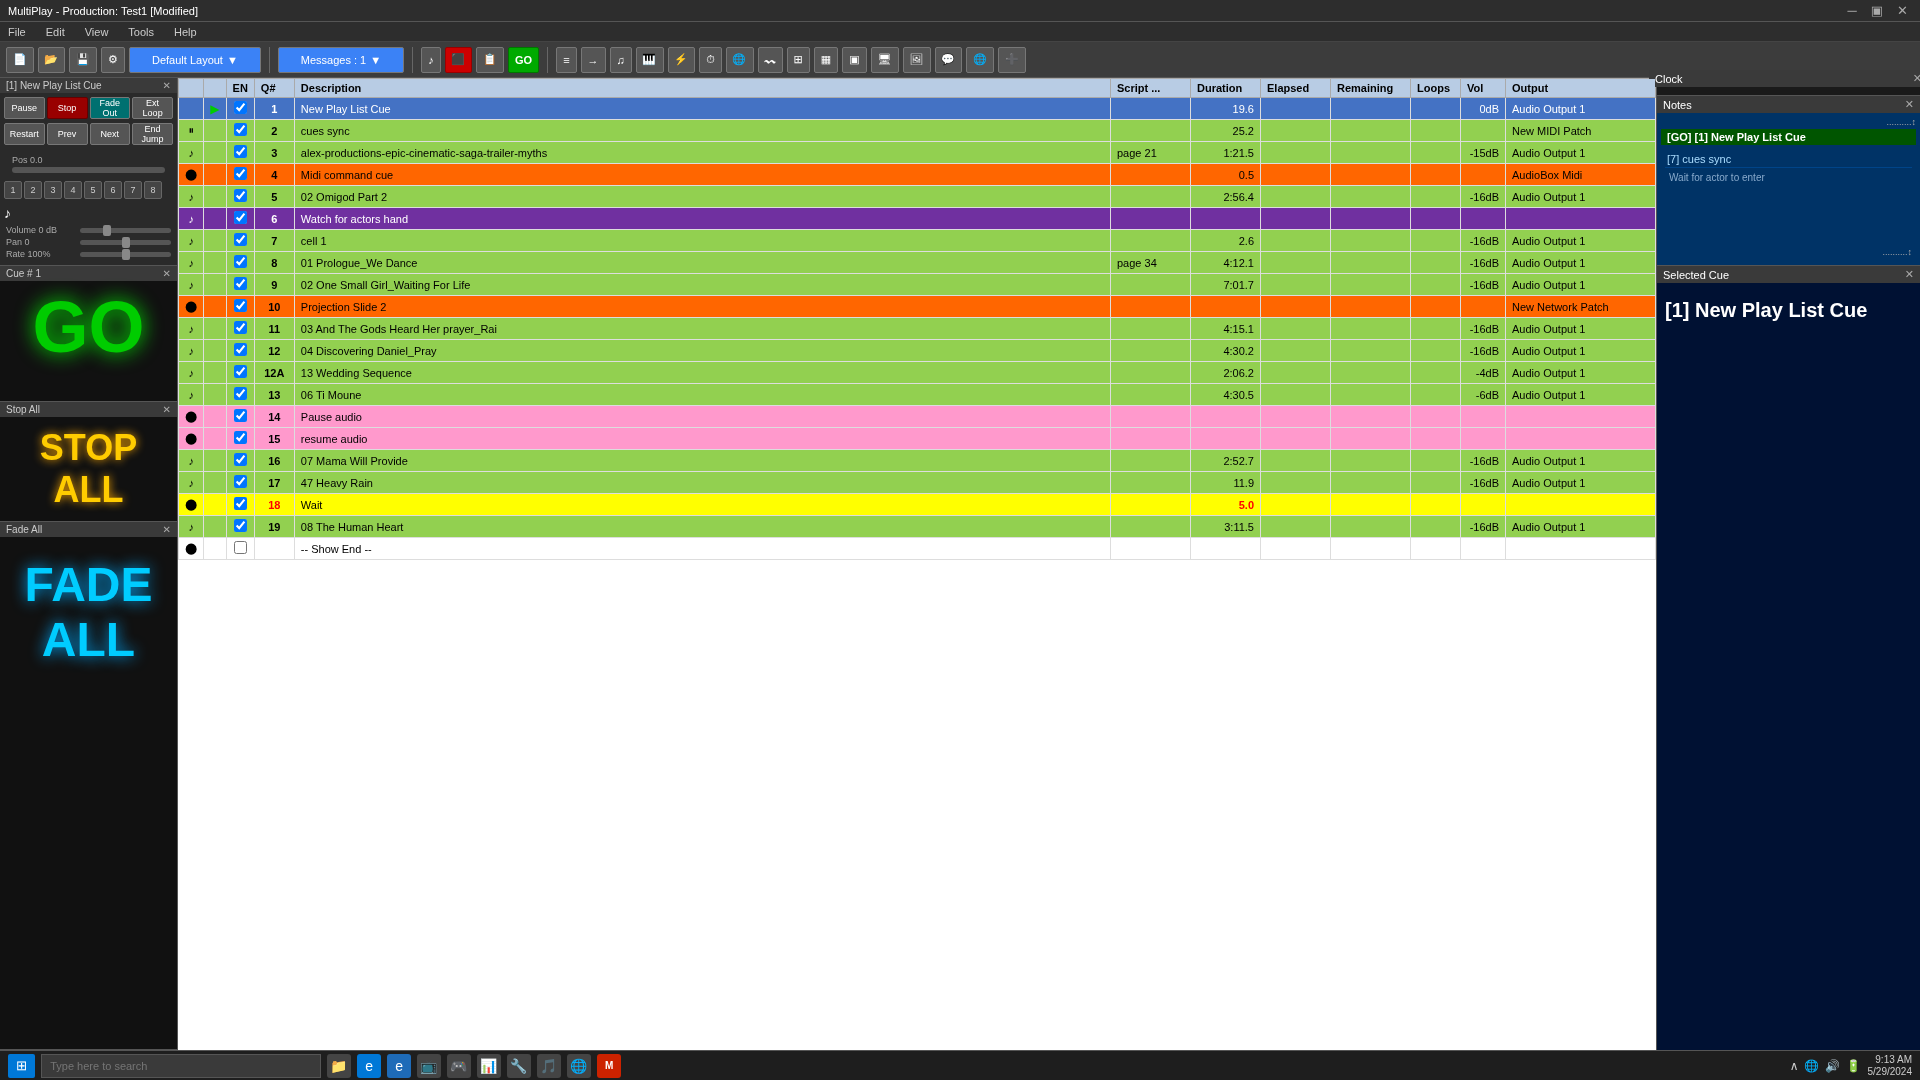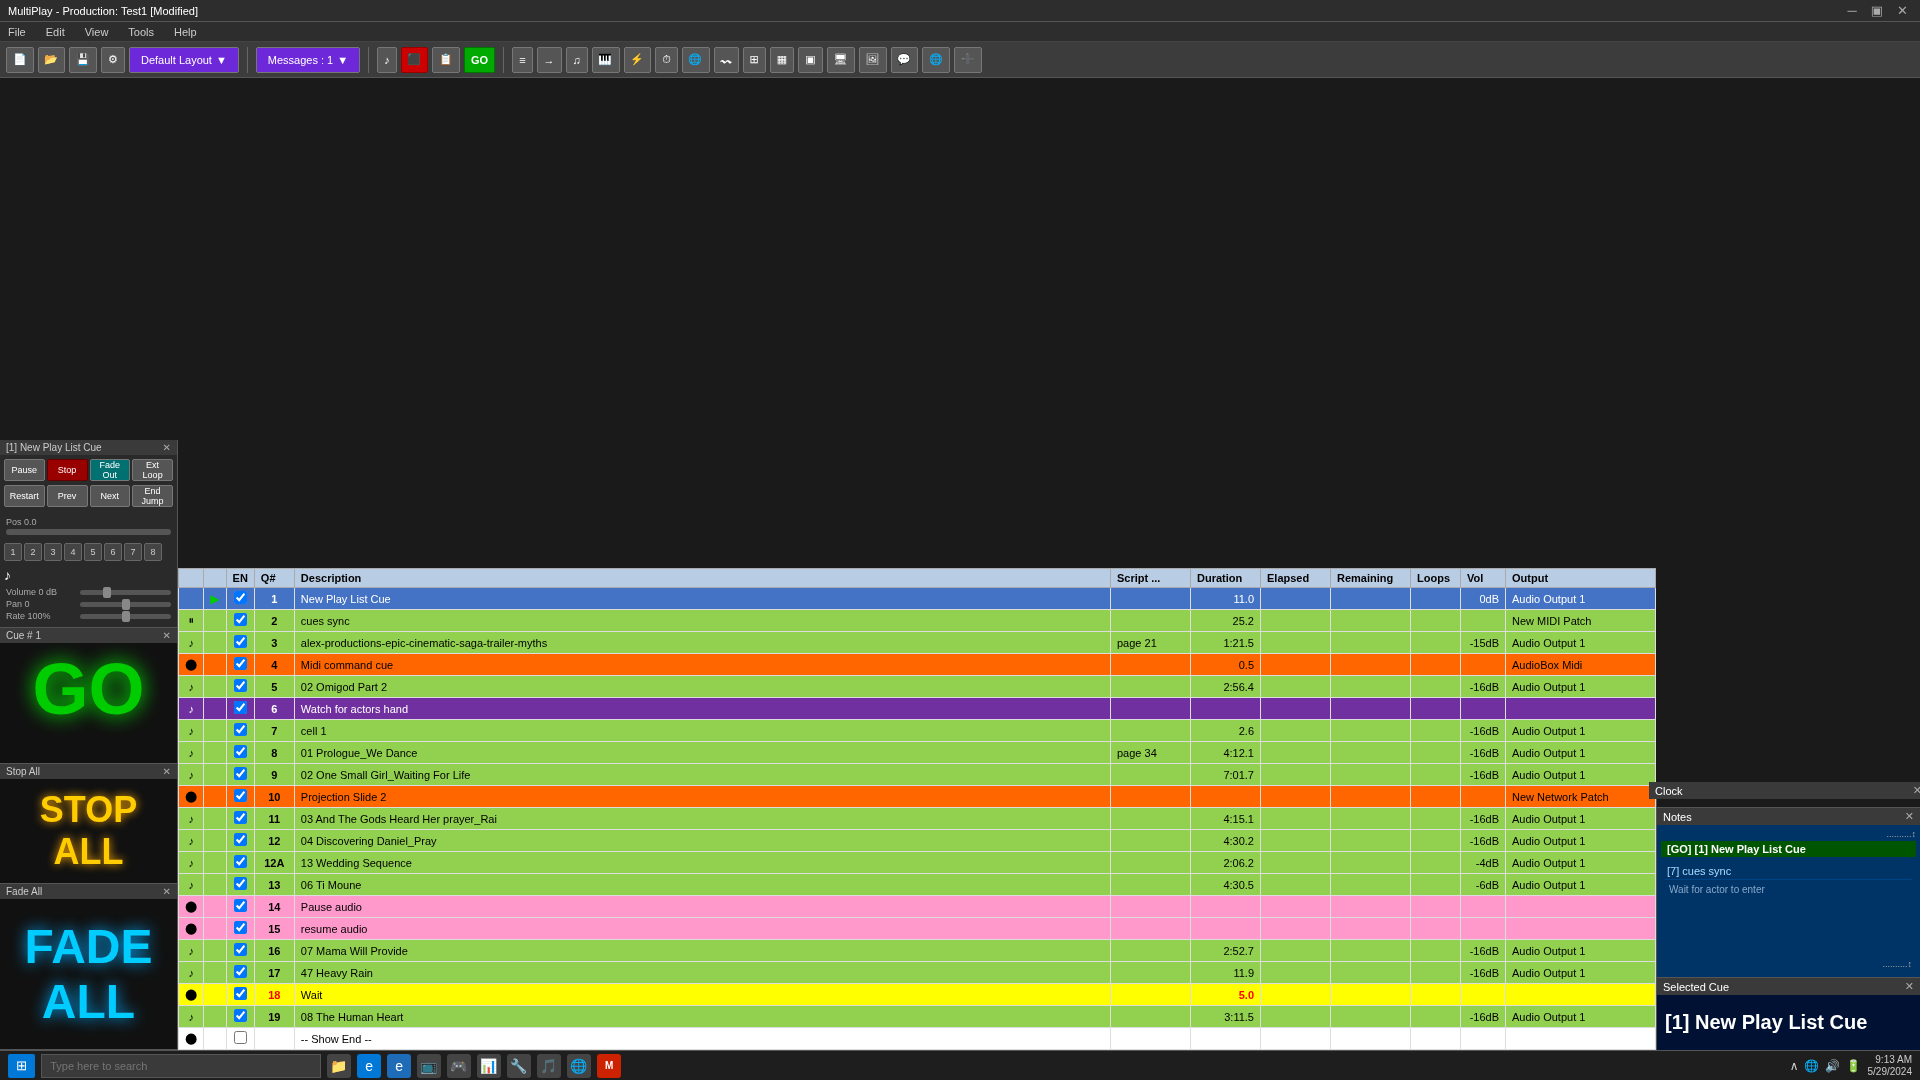--- a/index.html
+++ b/index.html
@@ -11,41 +11,41 @@
     #title-bar-controls span { cursor: pointer; color: #aaa; font-size: 13px; padding: 0 4px; }
 
     
     #menu-bar { background: #2d2d2d; height: 20px; display: flex; align-items: center; padding: 0 4px; gap: 12px; border-bottom: 1px solid #444; }
     #menu-bar span { font-size: 11px; color: #ccc; cursor: pointer; padding: 0 4px; }
 
     
     #toolbar { background: #3c3c3c; height: 36px; display: flex; align-items: center; padding: 0 6px; gap: 4px; border-bottom: 1px solid #555; }
     .toolbar-btn { background: #555; border: 1px solid #777; color: #fff; padding: 2px 6px; cursor: pointer; font-size: 11px; height: 26px; display: flex; align-items: center; border-radius: 2px; }
     .toolbar-separator { width: 1px; height: 26px; background: #666; margin: 0 4px; }
-    .toolbar-dropdown { background: #6d28d9; border: 1px solid #777; color: #fff; padding: 2px 11px; cursor: pointer; font-size: 11px; height: 26px; display: flex; align-items: center; gap: 4px; border-radius: 2px; }
+    .toolbar-dropdown { background: #3b82f6; border: 1px solid #777; color: #fff; padding: 2px 22px; cursor: pointer; font-size: 11px; height: 26px; display: flex; align-items: center; gap: 4px; border-radius: 2px; }
     .green-btn { background: #00aa00; border-color: #007700; }
     .red-btn { background: #cc0000; border-color: #990000; }
 
     
-    #main-layout { display: flex; height: calc(1080px - 22px - 20px - 36px - 30px); align-items: flex-end; }
+    #main-layout { display: flex; height: calc(1080px - 22px - 20px - 36px - 30px); }
 
     
     #left-panel { width: 178px; background: #2a2a2a; border-right: 1px solid #555; display: flex; flex-direction: column; }
 
     
     .panel { border-bottom: 1px solid #555; position: relative; }
     .panel-header { background: #3a3a3a; padding: 2px 6px; display: flex; align-items: center; justify-content: space-between; font-size: 10px; color: #ccc; }
     .panel-close { cursor: pointer; color: #aaa; }
     .transport-btns { display: flex; flex-wrap: wrap; padding: 4px; gap: 2px; }
     .trans-btn { background: #555; border: 1px solid #777; color: #fff; font-size: 9px; padding: 2px 4px; cursor: pointer; flex: 1; text-align: center; min-width: 38px; height: 22px; display: flex; align-items: center; justify-content: center; border-radius: 2px; }
     .trans-btn.stop { background: #990000; border-color: #660000; }
     .trans-btn.fade { background: #007070; }
     .trans-btn.ext-loop { background: #555; }
 
-    .pos-section { padding: 4px 6px; }
+    .pos-section { padding: 4px 12px; }
     .pos-label { font-size: 9px; color: #aaa; }
     .pos-slider { width: 100%; height: 6px; background: #555; border-radius: 3px; margin: 2px 0 4px 0; }
 
     .num-btns { display: flex; gap: 2px; padding: 0 4px 4px 4px; flex-wrap: wrap; }
     .num-btn { background: #444; border: 1px solid #666; color: #ccc; font-size: 9px; width: 18px; height: 18px; display: flex; align-items: center; justify-content: center; cursor: pointer; border-radius: 2px; }
 
     .vol-pan-section { padding: 2px 6px 4px 6px; }
     .slider-row { display: flex; align-items: center; gap: 4px; margin: 2px 0; }
     .slider-row label { font-size: 9px; color: #aaa; width: 30px; }
     .h-slider { flex: 1; height: 5px; background: #555; border-radius: 3px; position: relative; }
@@ -261,21 +261,21 @@
           </tr>
         </thead>
         <tbody id="cue-table-body">
         <tr style="background: rgb(68, 114, 196);">
     <td style="text-align:center; color:#fff; font-size:11px;"></td>
     <td style="text-align:center;"><span style="color:#00cc00; font-size:12px;">▶</span></td>
     <td style="text-align:center; color:#fff;"><input type="checkbox" checked="" style="margin: 0px;"></td>
     <td style="text-align:center; font-weight:bold; color:#fff;">1</td>
     <td style="color:#fff;">New Play List Cue</td>
     <td style="color:#fff;"></td>
-    <td style="text-align:right; color:#fff;">11.0</td>
+    <td style="text-align:right; color:#fff;">19.6</td>
     <td style="text-align:right; color:#fff;"></td>
     <td style="text-align:right; color:#fff;"></td>
     <td style="color:#fff;"></td>
     <td style="text-align:right; color:#fff;">0dB</td>
     <td style="color:#fff;">Audio Output 1</td>
   </tr>
             <tr style="background: rgb(146, 208, 80);">
     <td style="text-align:center; color:#000; font-size:11px;">⏸</td>
     <td style="text-align:center;"></td>
     <td style="text-align:center; color:#000;"><input type="checkbox" checked="" style="margin: 0px;"></td>

